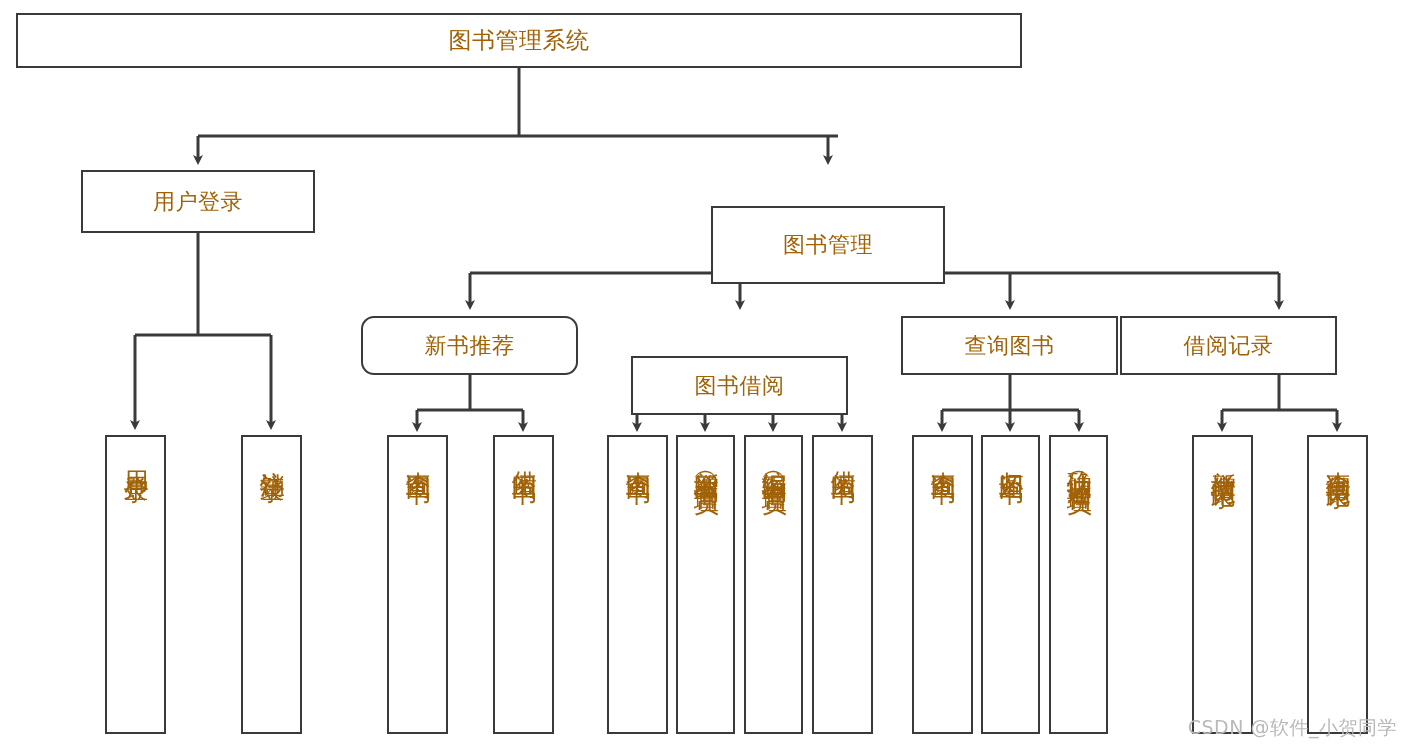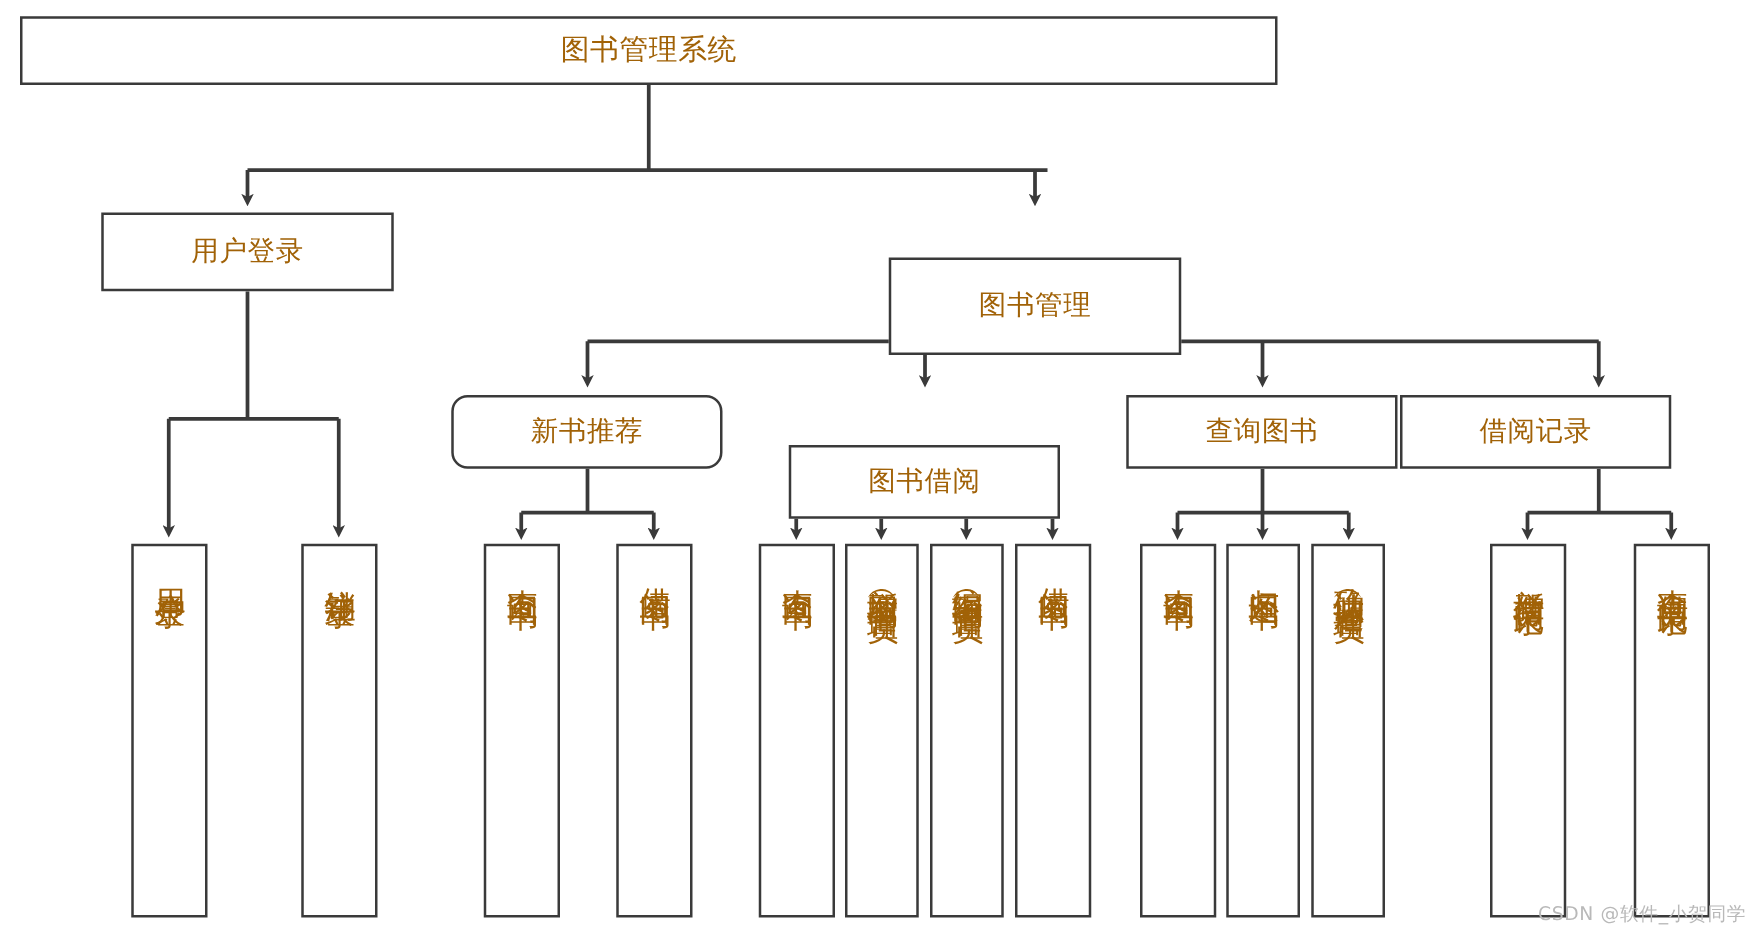--- a/index.html
+++ b/index.html
@@ -55,21 +55,21 @@
     text-orientation: upright;
     font-size: 25px;
     line-height: 1.05;
     letter-spacing: 3px;
     white-space: nowrap;
   }
   #watermark {
     position: absolute;
     right: 8px;
     bottom: 6px;
-    font-size: 15px;
+    font-size: 19px;
     color: #b9b9b9;
     letter-spacing: 0.5px;
     white-space: nowrap;
     user-select: none;
   }
 </style>
 </head>
 <body>
 
 <div id="diagram-root">

